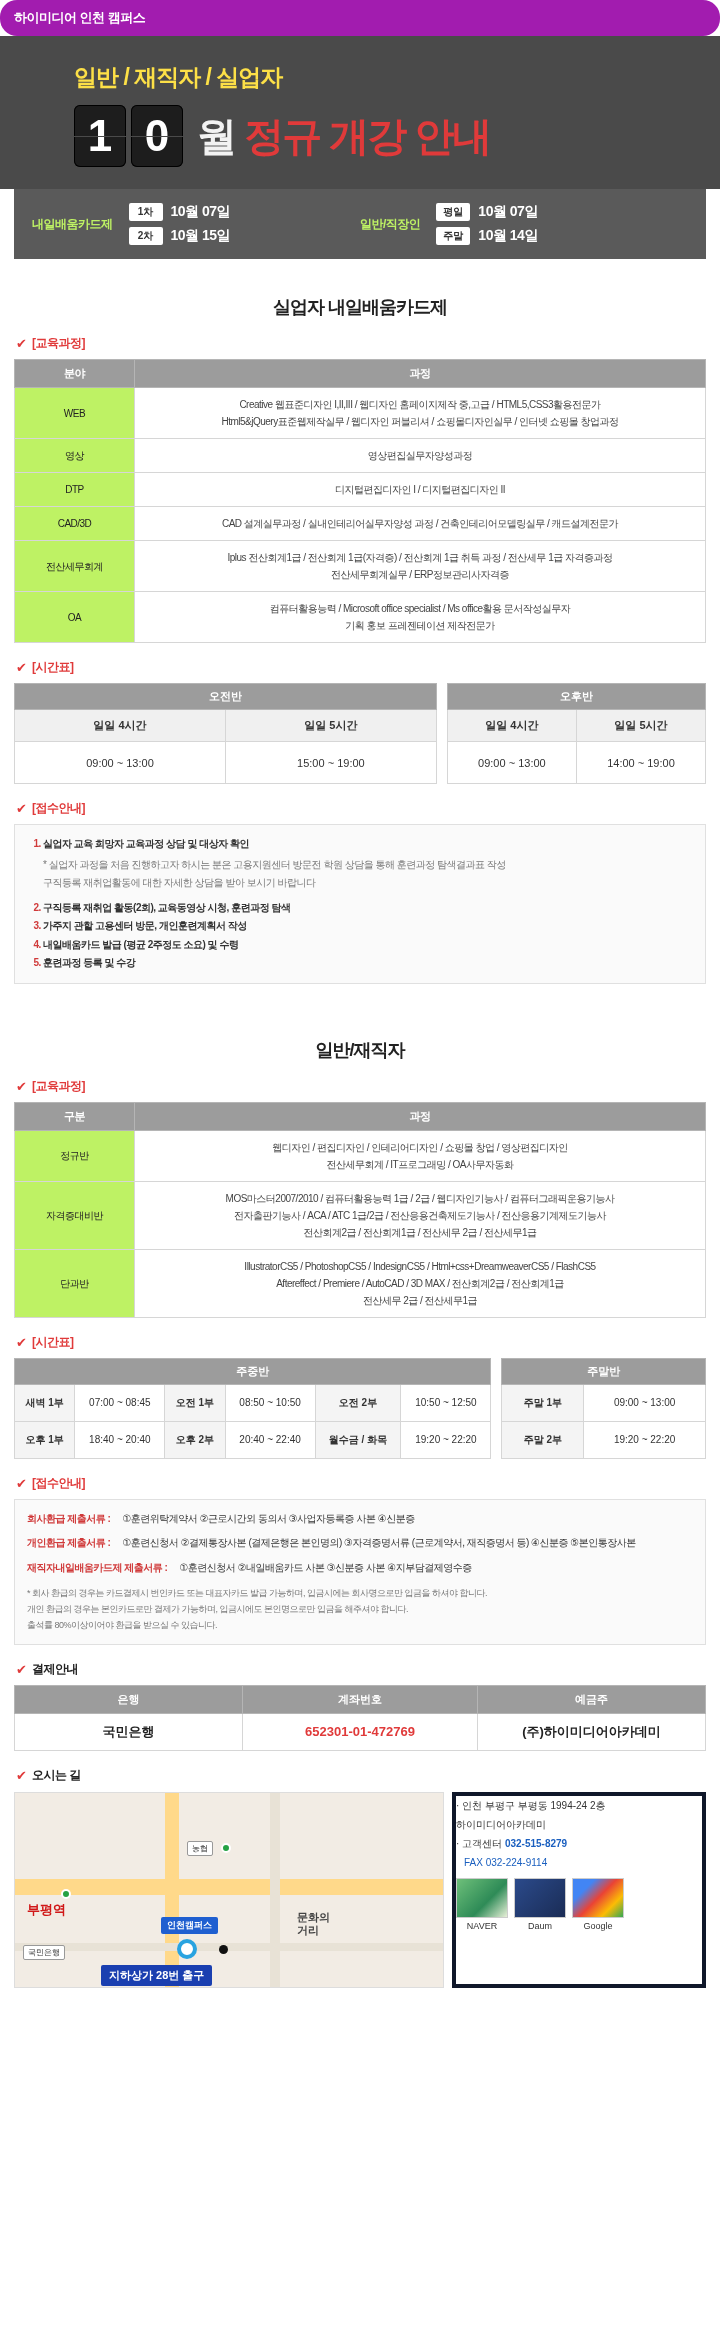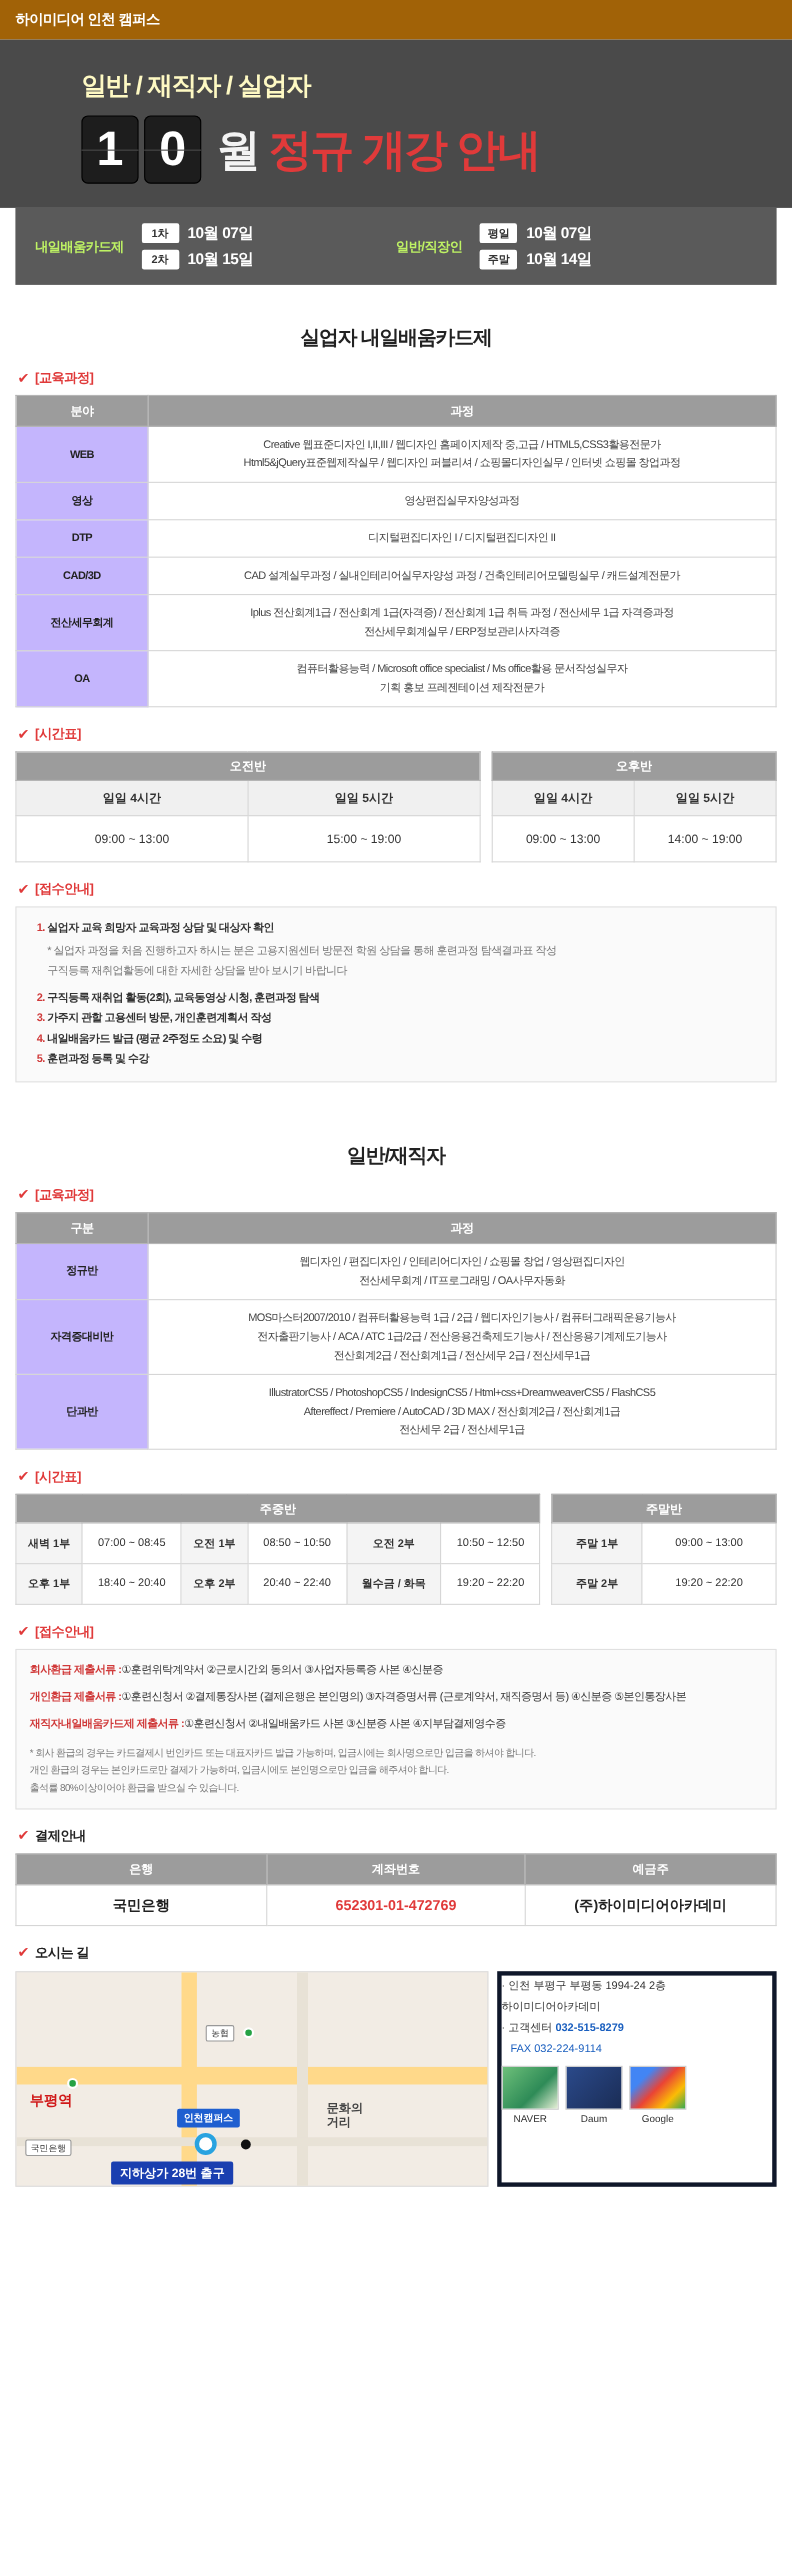--- a/index.html
+++ b/index.html
@@ -7,26 +7,26 @@
   body {
     width: 720px;
     background: #ffffff;
     font-family: "Liberation Sans", "DejaVu Sans", sans-serif;
     color: #333;
     font-size: 11px;
   }
   .page { width:720px; position:relative; background:#fff; }
 
   
-  .topbar { background:#a16207; color:#fff; padding:9px 0 9px 14px; font-size:13px; font-weight:bold; letter-spacing:-0.5px; }
+  .topbar { background:#a21caf; color:#fff; padding:9px 0 9px 14px; font-size:13px; font-weight:bold; letter-spacing:-0.5px;border-radius:17px; }
 
   
   .hero { background:#4a4a4a; padding:26px 0 22px 0; }
   .hero-inner { width:660px; margin:0 auto; }
-  .hero-sub { color:#fef9c3; font-size:23px; font-weight:bold; letter-spacing:-1px; margin:0 0 12px 44px; }
+  .hero-sub { color:#fde047; font-size:23px; font-weight:bold; letter-spacing:-1px; margin:0 0 12px 44px; }
   .hero-main { display:flex; align-items:center; margin-left:44px; }
   .flipnum { display:flex; gap:5px; }
   .digit {
     position:relative; width:52px; height:62px; background:#1d1d1d; border-radius:6px;
     color:#fff; font-size:44px; font-weight:bold; display:flex; align-items:center; justify-content:center;
     box-shadow: inset 0 0 0 1px #000;
   }
   .digit:after { content:""; position:absolute; left:0; right:0; top:50%; height:1px; background:#4a4a4a; }
   .hero-title { color:#e03a3a; font-size:40px; font-weight:bold; letter-spacing:-2px; margin-left:14px; }
   .hero-title .w { color:#f3f3f3; }
@@ -52,21 +52,21 @@
 
   table.grid { width:100%; border-collapse:collapse; }
   table.grid th {
     background:#9c9c9c; color:#fff; font-size:11px; font-weight:bold; padding:6px 4px;
     border:1px solid #b5b5b5; letter-spacing:-0.5px;
   }
   table.grid td {
     border:1px solid #d6d6d6; padding:8px 6px; font-size:10px; color:#444; line-height:1.7;
     vertical-align:middle; letter-spacing:-0.5px;
   }
-  table.grid td.cat { text-align:center; font-weight:bold; color:#222; background:#c4b5fd; width:86px; }
+  table.grid td.cat { text-align:center; font-weight:normal; color:#222; background:#bef264; width:86px; }
   table.grid td.desc { text-align:center; }
 
   
   .tt-wrap { display:flex; gap:10px; }
   .tt { border-collapse:collapse; }
   .tt th { background:#9c9c9c; color:#fff; font-size:11px; font-weight:bold; padding:5px; border:1px solid #b5b5b5; }
   .tt td { border:1px solid #d6d6d6; text-align:center; font-size:11px; padding:8px 4px; color:#333; }
   .tt td.hd { background:#f0f0f0; font-weight:bold; }
   .tt-left { width:62%; }
   .tt-right { width:38%; }
@@ -77,21 +77,21 @@
   .wk th { background:#9c9c9c; color:#fff; font-size:11px; font-weight:bold; padding:5px; border:1px solid #b5b5b5; }
   .wk td { border:1px solid #d6d6d6; font-size:10px; padding:11px 4px; color:#333; text-align:center; }
   .wk td.lbl { background:#f4f4f4; font-weight:bold; }
 
   
   .notice { border:1px solid #e0e0e0; background:#fafafa; padding:10px 12px; font-size:10px; line-height:1.85; color:#444; letter-spacing:-0.5px; }
   .notice ol { margin:0; padding-left:16px; }
   .notice li { color:#d03a3a; font-weight:bold; }
   .notice li span { color:#333; }
   .notice .note { color:#777; font-weight:normal; display:block; margin:2px 0 6px 0; }
-  .notice-row { display:flex; gap:0; margin-bottom:6px; }
+  .notice-row { display:flex; gap:12px; margin-bottom:6px; }
   .notice-key { color:#d03a3a; font-weight:bold; white-space:nowrap; }
   .notice-val { color:#333; }
   .foot-note { color:#777; font-size:9px; line-height:1.8; margin-top:8px; }
 
   
   .pay { width:100%; border-collapse:collapse; }
   .pay th { background:#9c9c9c; color:#fff; font-size:11px; font-weight:bold; padding:6px; border:1px solid #b5b5b5; }
   .pay td { border:1px solid #d6d6d6; text-align:center; padding:9px; font-size:13px; font-weight:bold; color:#222; }
   .pay td.acct { color:#e03a3a; }
 

